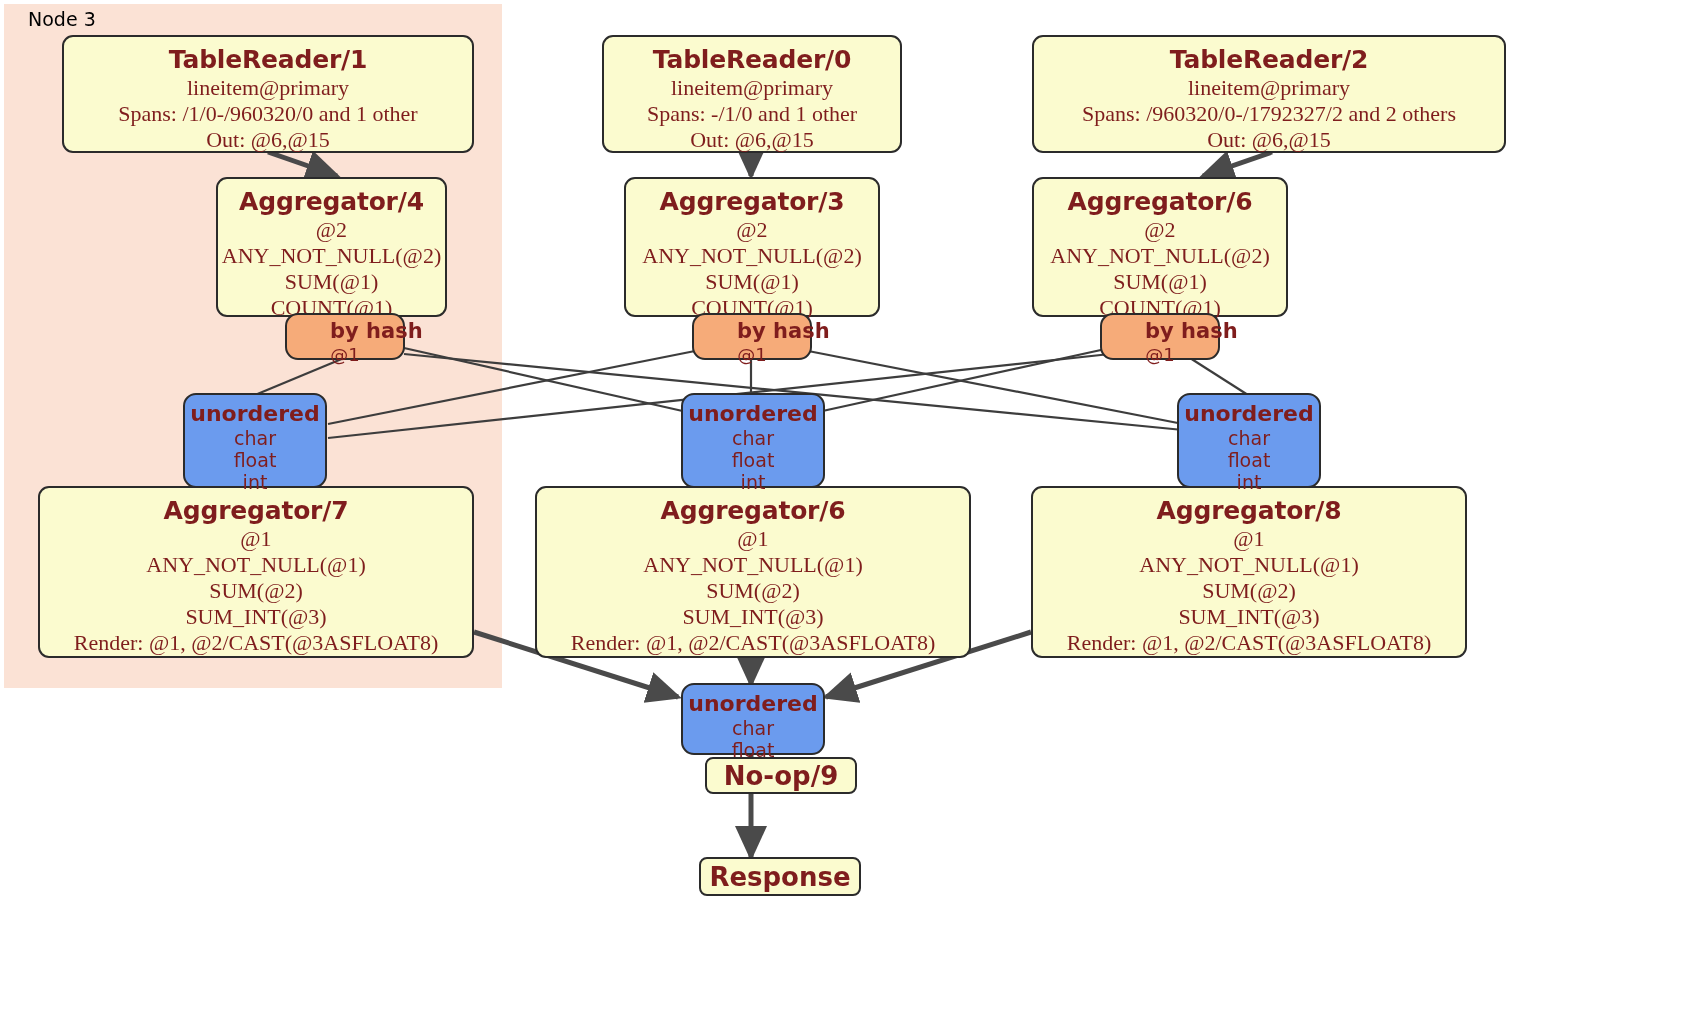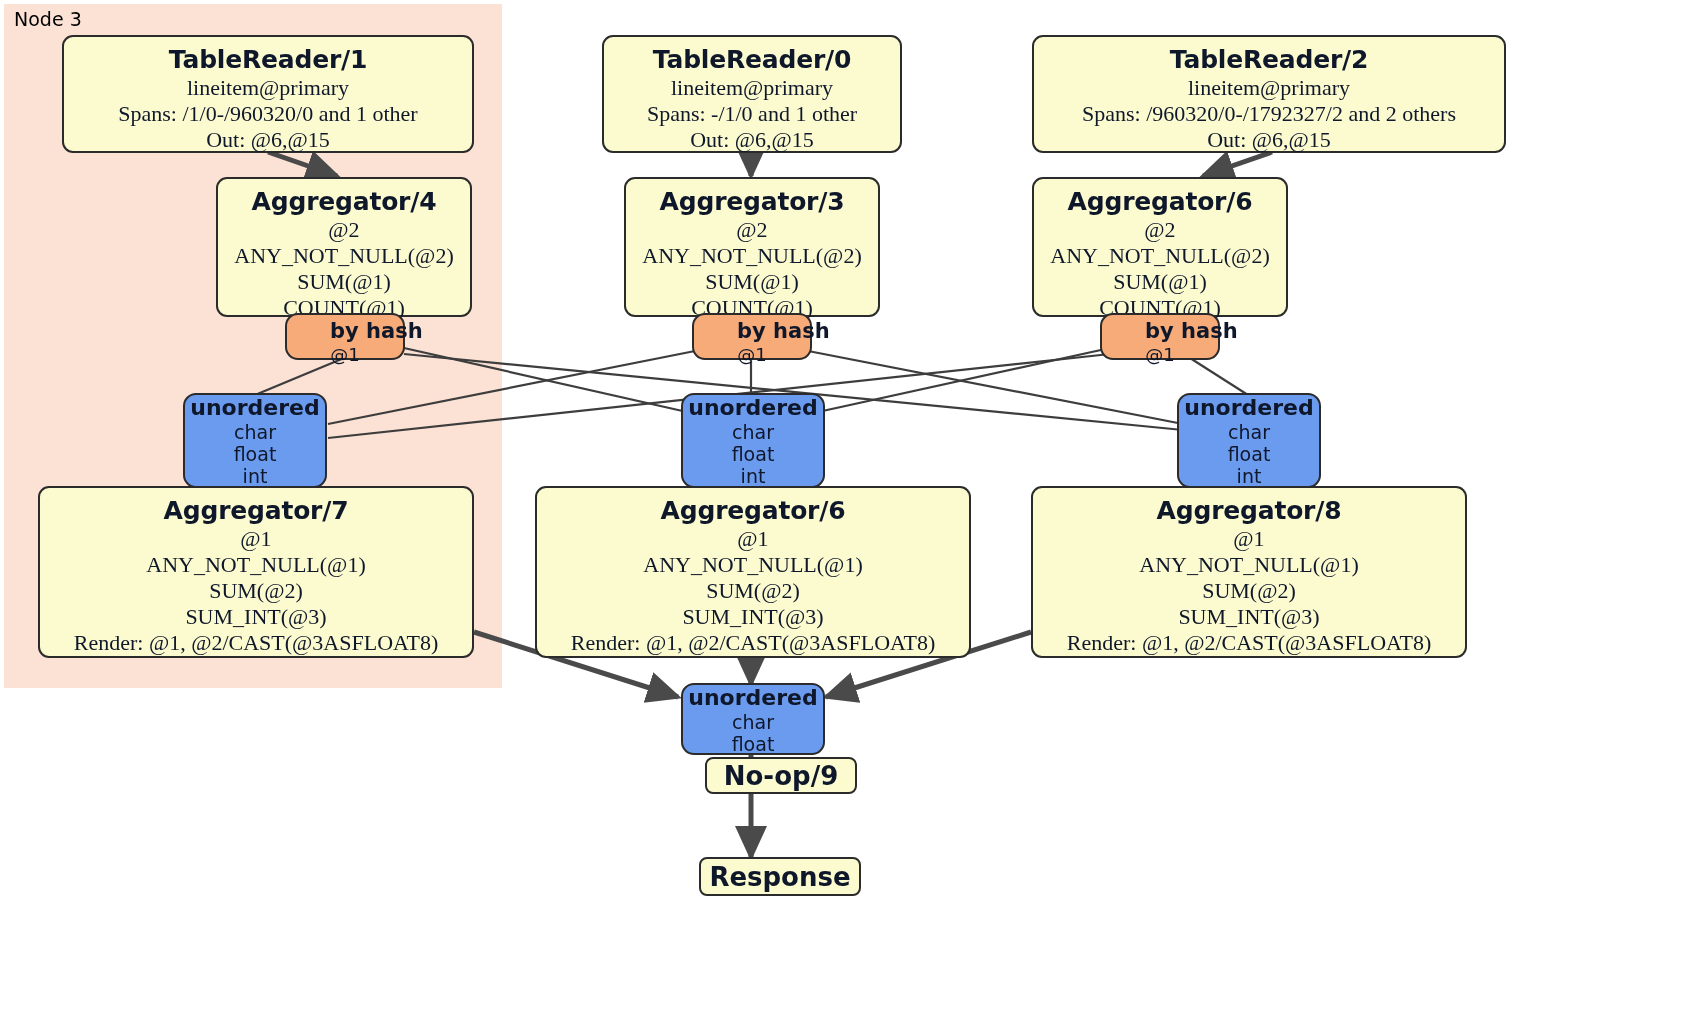--- a/index.html
+++ b/index.html
@@ -22,21 +22,21 @@
     height: 1016px;
   }
 
   
   .node-panel {
     position: absolute;
     box-sizing: border-box;
   }
   .node-panel-label {
     position: absolute;
-    left: 10px;
+    left: 24px;
     top: 4px;
     font-size: 19px;
     color: #000000;
     font-family: "DejaVu Sans", sans-serif;
     white-space: nowrap;
   }
 
   
   #edges {
     position: absolute;
@@ -44,21 +44,21 @@
     width: 1706px;
     height: 1016px;
     pointer-events: none;
   }
 
   
   .gbox {
     position: absolute;
     box-sizing: border-box;
     text-align: center;
-    color: #0f172a;
+    color: #7f1d1d;
     z-index: 10;
   }
 
   .proc-box {
     background: #fbfbcf;
     border: 2px solid #2b2b2b;
     border-radius: 11px;
     padding-top: 7px;
     box-shadow: 0 0 0 0 rgba(0,0,0,0);
   }
@@ -94,20 +94,21 @@
     font-size: 18px;
     line-height: 21px;
     white-space: nowrap;
   }
 
   .sync-box {
     background: #6b9bee;
     border: 2px solid #2b2b2b;
     border-radius: 13px;
     z-index: 20;
+    padding-top: 6px;
   }
   .sync-title {
     font-weight: bold;
     font-size: 22px;
     line-height: 26px;
     white-space: nowrap;
   }
   .sync-line {
     font-size: 19px;
     line-height: 22px;
@@ -202,21 +203,21 @@
     <div class="proc-line">Out: @6,@15</div>
   </div>
 
   <div class="gbox proc-box" style="left:1032px; top:35px; width:474px; height:118px;">
     <div class="proc-title">TableReader/2</div>
     <div class="proc-line">lineitem@primary</div>
     <div class="proc-line">Spans: /960320/0-/1792327/2 and 2 others</div>
     <div class="proc-line">Out: @6,@15</div>
   </div>
 
-  <div class="gbox proc-box" style="left:216px; top:177px; width:256px; height:140px;">
+  <div class="gbox proc-box" style="left:216px; top:177px; width:231px; height:140px;">
     <div class="proc-title">Aggregator/4</div>
     <div class="proc-line">@2</div>
     <div class="proc-line">ANY_NOT_NULL(@2)</div>
     <div class="proc-line">SUM(@1)</div>
     <div class="proc-line">COUNT(@1)</div>
   </div>
 
   <div class="gbox proc-box" style="left:624px; top:177px; width:256px; height:140px;">
     <div class="proc-title">Aggregator/3</div>
     <div class="proc-line">@2</div>

